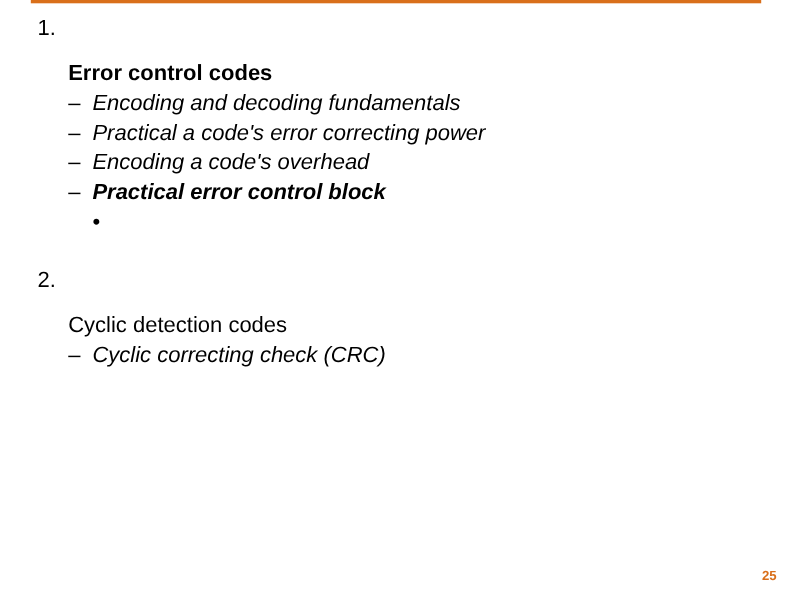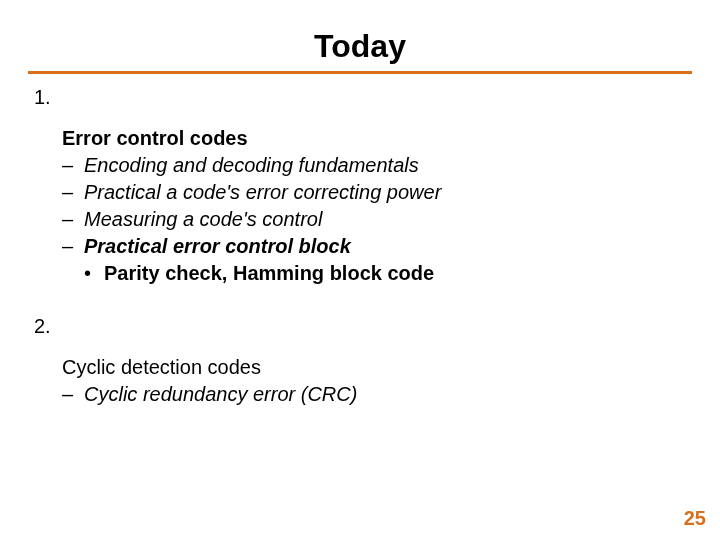--- a/index.html
+++ b/index.html
@@ -75,74 +75,72 @@
     width: 20px;
     flex: 0 0 20px;
   }
   .block2 {
     margin-top: 26px;
   }
   .page-number {
     position: absolute;
     right: 14px;
     bottom: 10px;
-    font-size: 20px;
+    font-size: 12px;
     font-weight: bold;
     color: #d96f1a;
   }
 </style>
 </head>
 <body>
 
 <div class="slide">
 
-  <div class="title">Today</div>
   <div class="rule"></div>
 
   <div class="content">
 
     <div class="numitem">
       <div class="num">1.</div>
       <div class="text bold">Error control codes</div>
     </div>
     <div class="sublist">
       <div class="dashitem">
         <div class="dash">–</div>
         <div class="text">Encoding and decoding fundamentals</div>
       </div>
       <div class="dashitem">
         <div class="dash">–</div>
         <div class="text">Practical a code's error correcting power</div>
       </div>
       <div class="dashitem">
         <div class="dash">–</div>
-        <div class="text">Measuring a code's control</div>
+        <div class="text">Encoding a code's overhead</div>
       </div>
       <div class="dashitem">
         <div class="dash">–</div>
         <div class="text bold">Practical error control block</div>
       </div>
       <div class="bulletlist">
         <div class="bulletitem">
           <div class="dot">•</div>
-          <div class="text bold">Parity check, Hamming block code</div>
         </div>
       </div>
     </div>
 
     <div class="block2"></div>
 
     <div class="numitem">
       <div class="num">2.</div>
       <div class="text">Cyclic detection codes</div>
     </div>
     <div class="sublist">
       <div class="dashitem">
         <div class="dash">–</div>
-        <div class="text">Cyclic redundancy error (CRC)</div>
+        <div class="text">Cyclic correcting check (CRC)</div>
       </div>
     </div>
 
   </div>
 
   <div class="page-number">25</div>
 
 </div>
 
 </body></html>

